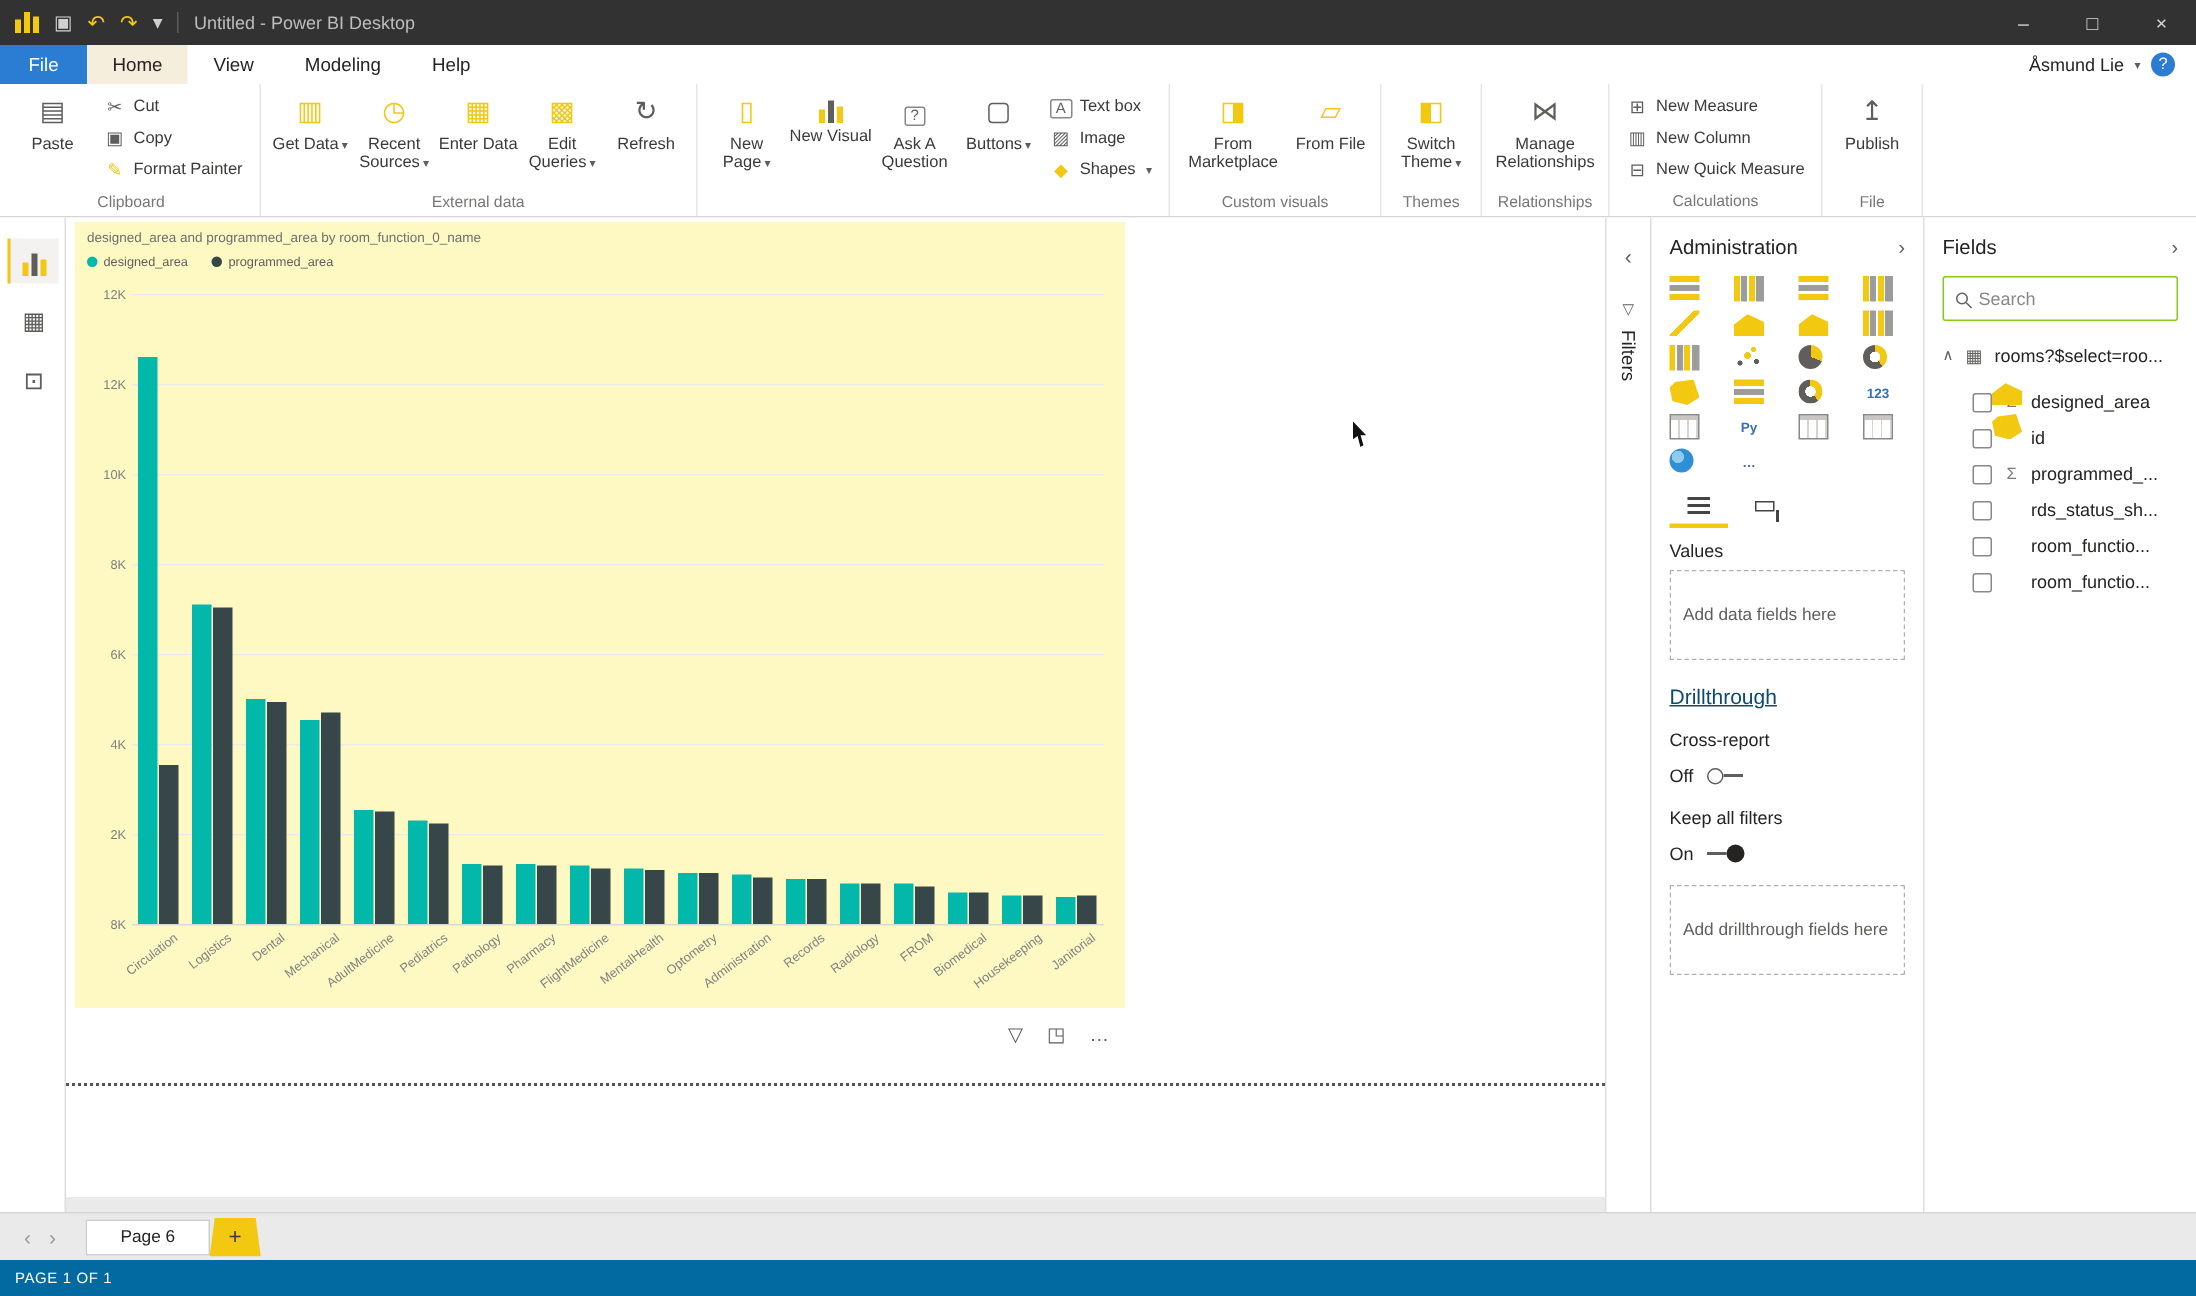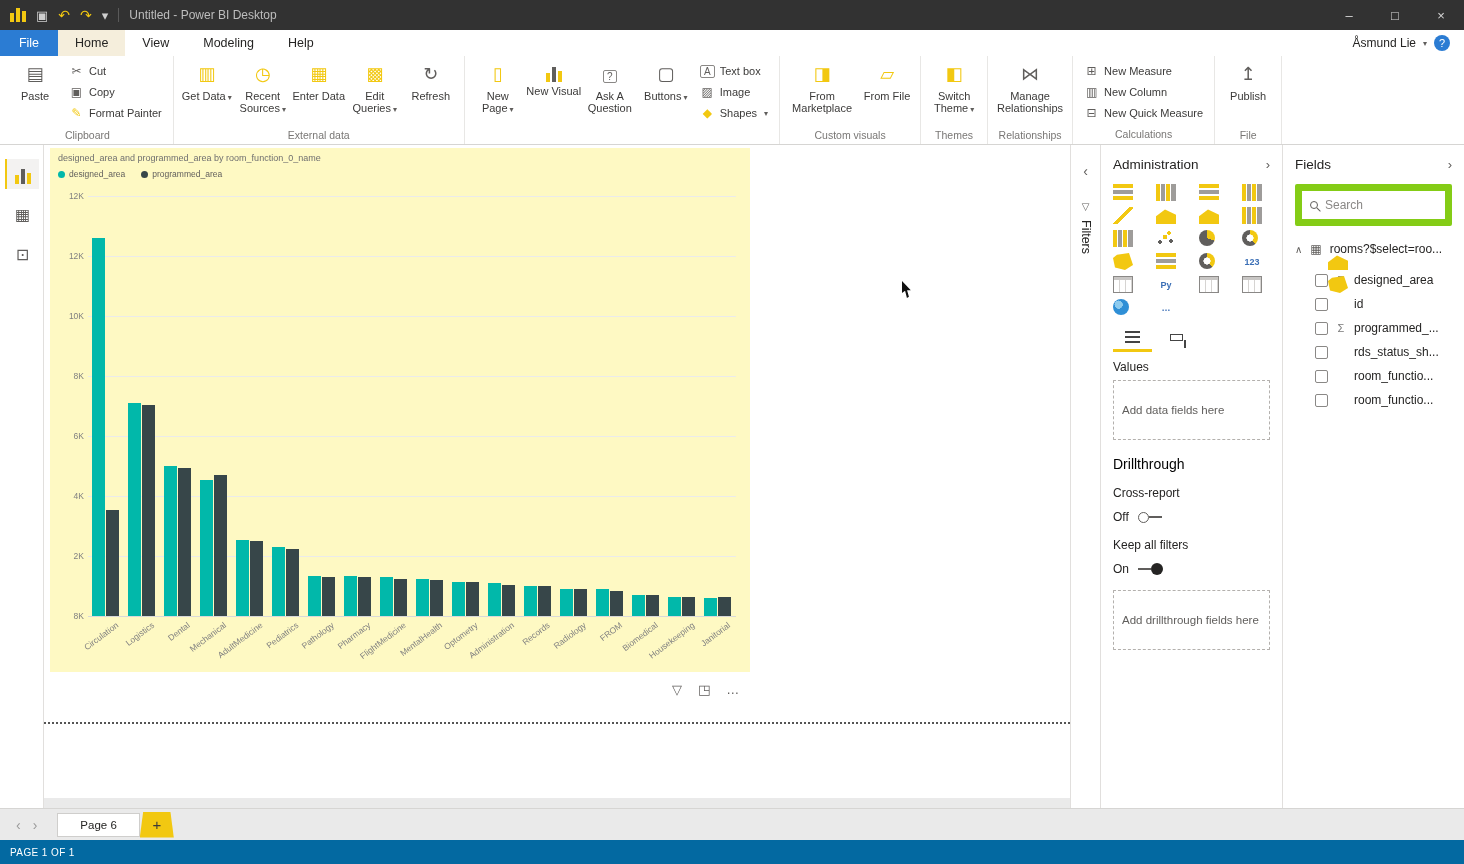--- a/index.html
+++ b/index.html
@@ -107,30 +107,30 @@
 
   .viztabs { display:flex; gap:6px; margin:2px 0 8px; }
   .viztab { padding:5px 12px 6px; border-bottom:3px solid transparent; display:flex; align-items:center; }
   .viztab.active { border-bottom-color:#F2C811; }
   .ico-rows { width:15px; height:12px; background:repeating-linear-gradient(180deg,#444 0 2px,transparent 2px 5px); }
   .ico-roller { width:13px; height:7px; border:1.5px solid #444; position:relative; }
   .ico-roller::after { content:""; position:absolute; right:-4px; top:5px; width:2px; height:8px; background:#444; }
 
   .plabel { font-size:12px; color:#252423; margin:6px 0; }
   .well { border:1px dashed #b3b0ad; border-radius:1px; padding:23px 8px; font-size:11.5px; color:#605E5C; margin-bottom:10px; }
-  .dsec-title { font-size:14px; color:#000000; margin:16px 0 14px; }
+  .dsec-title { font-size:14px; color:#0c4a6e; margin:16px 0 14px;text-decoration:underline; }
   .dlabel { font-size:12px; color:#252423; margin:12px 0 10px; }
   .toggle-row { display:flex; align-items:center; gap:9px; margin-bottom:14px; }
   .tg-state { font-size:12px; color:#252423; }
   .toggle { display:flex; align-items:center; }
   .toggle .knob-off { width:11px; height:11px; border:1.5px solid #605E5C; border-radius:50%; }
   .toggle .track { width:13px; height:2px; background:#605E5C; }
   .toggle .knob-on { width:12px; height:12px; background:#252423; border-radius:50%; }
 
-  .searchbox { display:flex; align-items:center; gap:7px; border:7px solid #84cc16; border-radius:2px; height:27px; padding:14px 8px; margin-bottom:16px; }
+  .searchbox { display:flex; align-items:center; gap:7px; border:1px solid #84cc16; border-radius:2px; height:27px; padding:14px 8px; margin-bottom:16px; }
   .ico-search { width:8px; height:8px; border:1.4px solid #605E5C; border-radius:50%; position:relative; flex:0 0 auto; }
   .ico-search::after { content:""; position:absolute; width:5px; height:1.4px; background:#605E5C; transform:rotate(45deg); right:-4px; bottom:-2px; }
   .searchbox input { border:none; outline:none; font-size:12px; color:#252423; width:120px; font-family:"Liberation Sans","DejaVu Sans",sans-serif; }
   .searchbox input::placeholder { color:#8a8886; }
 
   .trow { display:flex; align-items:center; gap:8px; font-size:12px; color:#252423; margin-bottom:12px; }
   .tchev { font-size:10px; color:#605E5C; }
   .ticon { font-size:12px; color:#605E5C; }
   .frow { display:flex; align-items:center; gap:7px; height:24px; padding-left:20px; font-size:12px; color:#252423; }
   .cb { width:13px; height:13px; border:1px solid #8a8886; border-radius:2px; flex:0 0 auto; }

